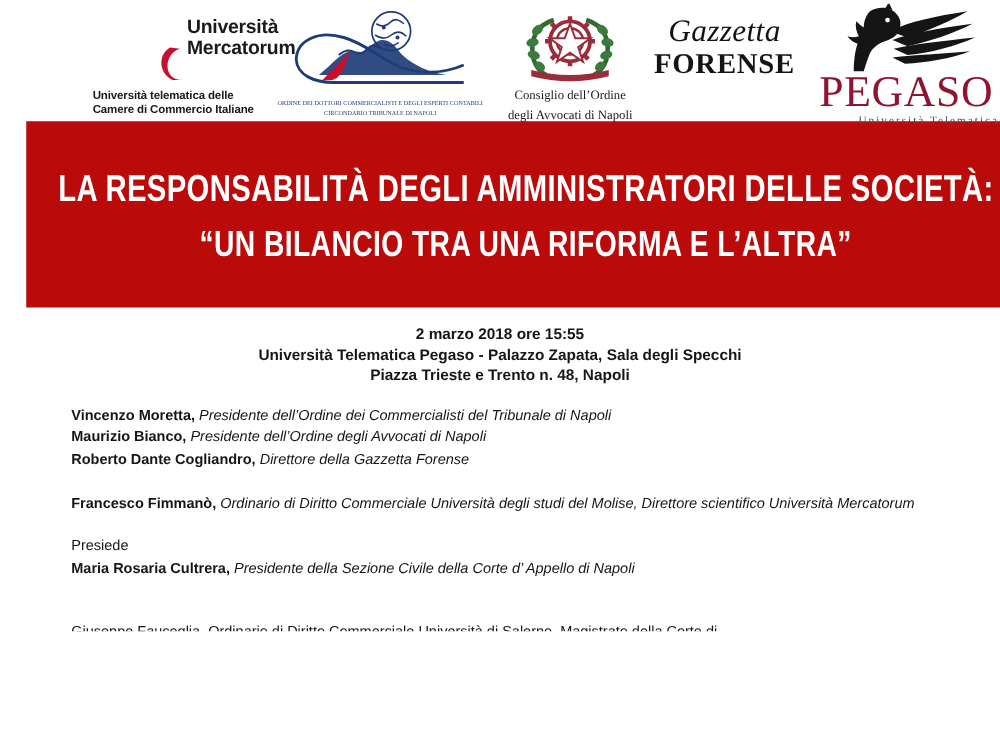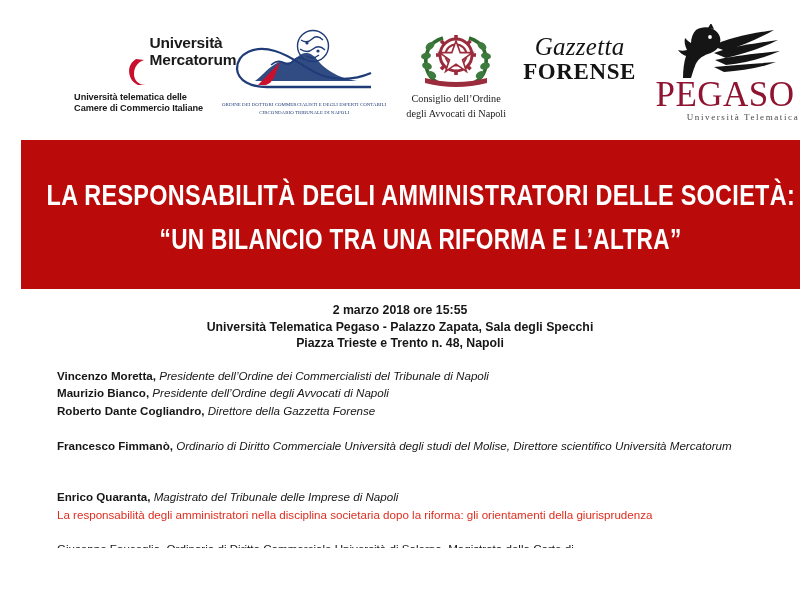--- a/index.html
+++ b/index.html
@@ -10,21 +10,21 @@
     width: 800px;
     height: 600px;
     background: #ffffff;
     font-family: "Liberation Sans", sans-serif;
     overflow: hidden;
     position: relative;
   }
 
   
   .logo-bar {
-    height: 140px;
+    height: 97px;
     width: 800px;
     background: #ffffff;
     display: flex;
     align-items: center;
     justify-content: flex-start;
     box-sizing: border-box;
     padding-left: 52px;
   }
   .logo-block {
     display: flex;
@@ -349,29 +349,29 @@
 
   <div class="pg-group">
     <div class="pg-row">
       <span class="nm">Francesco Fimmanò,</span>
       <span class="rl">Ordinario di Diritto Commerciale Università degli studi del Molise, Direttore scientifico Università Mercatorum</span>
     </div>
   </div>
 
   <div class="pg-spacer"></div>
 
+  <div class="pg-group">
+    <div class="pg-head">Presiede</div>
+    <div class="pg-row">
+      <span class="nm">Maria Rosaria Cultrera,</span>
+      <span class="rl">Presidente della Sezione Civile della Corte d’ Appello di Napoli</span>
+    </div>
+  </div>
 
   <div class="pg-spacer"></div>
 
-  <div class="pg-group">
-    <div class="pg-row">
-      <span class="nm">Enrico Quaranta,</span>
-      <span class="rl">Magistrato del Tribunale delle Imprese di Napoli</span>
-    </div>
-    <div class="pg-red">La responsabilità degli amministratori nella disciplina societaria dopo la riforma: gli orientamenti della giurisprudenza</div>
-  </div>
 
   <div class="pg-spacer"></div>
 
   <div class="cut-wrap">
     <div class="pg-cut">Giuseppe Fauceglia, Ordinario di Diritto Commerciale Università di Salerno, Magistrato della Corte di</div>
   </div>
 </div>
 
 </body></html>

